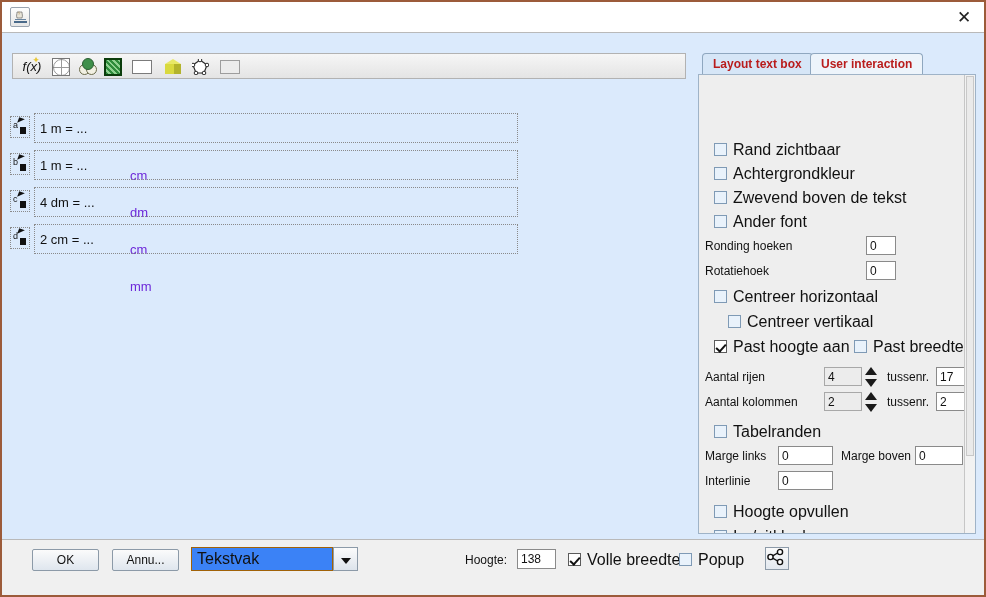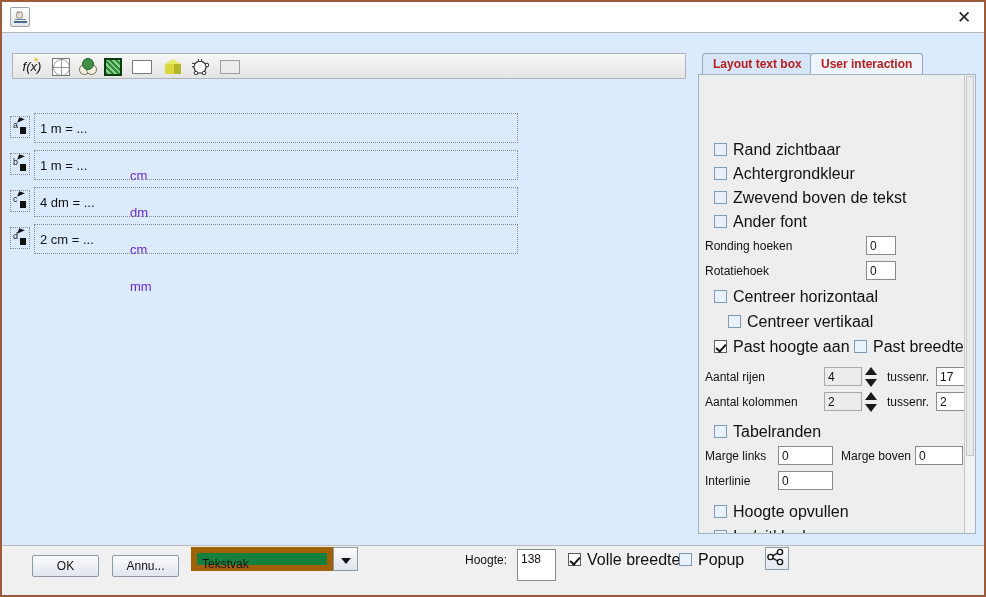--- a/index.html
+++ b/index.html
@@ -224,40 +224,40 @@
     border-left:6px solid transparent;border-right:6px solid transparent;
     border-bottom:8px solid #1a1a1a;
   }
   .spin .dn{
     position:absolute;left:0;bottom:0;width:0;height:0;
     border-left:6px solid transparent;border-right:6px solid transparent;
     border-top:8px solid #1a1a1a;
   }
   
   .bottombar{
-    position:absolute;left:0;right:0;bottom:0;height:50px;
+    position:absolute;left:0;right:0;bottom:0;height:56px;
     background:#f0f0f0;
     border-top:1px solid #b9b9b9;
     box-sizing:border-box;
   }
   .btn{
     position:absolute;top:9px;height:22px;
     background:linear-gradient(#fbfbfb,#dfe6ee);
     border:1px solid #8c9aa8;
     box-sizing:border-box;
     font-size:12px;color:#111;text-align:center;line-height:20px;
     border-radius:2px;
   }
   .combo{
     position:absolute;left:189px;top:545px;width:167px;height:24px;
   }
   .combo .field{
     position:absolute;left:0;top:0;right:25px;height:24px;
-    background:#15803d;border:6px solid #a16207;box-sizing:border-box;
-    line-height:22px;padding-left:5px;font-size:12px;color:#111;
+    background:#3b82f6;border:1px solid #a16207;box-sizing:border-box;
+    line-height:22px;padding-left:5px;font-size:16px;color:#111;
   }
   .combo .arrowbtn{
     position:absolute;right:0;top:0;width:25px;height:24px;
     background:linear-gradient(#fbfbfb,#dde4ec);
     border:1px solid #8c9aa8;box-sizing:border-box;
   }
   .combo .arrowbtn::after{
     content:"";position:absolute;left:7px;top:10px;width:0;height:0;
     border-left:5px solid transparent;border-right:5px solid transparent;
     border-top:6px solid #111;
@@ -504,21 +504,21 @@
     <div class="btn" style="left:30px;width:67px;">OK</div>
     <div class="btn" style="left:110px;width:67px;">Annu...</div>
   </div>
 
   <div class="combo">
     <div class="field">Tekstvak</div>
     <div class="arrowbtn"></div>
   </div>
 
   <div class="bb-lbl" style="left:463px;top:551px;">Hoogte:</div>
-  <div class="tf" style="position:absolute;left:515px;top:547px;width:39px;height:32px;line-height:19px;">138</div>
+  <div class="tf" style="position:absolute;left:515px;top:547px;width:39px;height:20px;line-height:19px;">138</div>
 
   <div class="chk-row" style="position:absolute;left:566px;top:549px;width:110px;">
     <span class="chk checked"></span>
     <span class="chk-lbl">Volle breedte</span>
   </div>
 
   <div class="chk-row" style="position:absolute;left:677px;top:549px;width:80px;">
     <span class="chk"></span>
     <span class="chk-lbl">Popup</span>
   </div>

